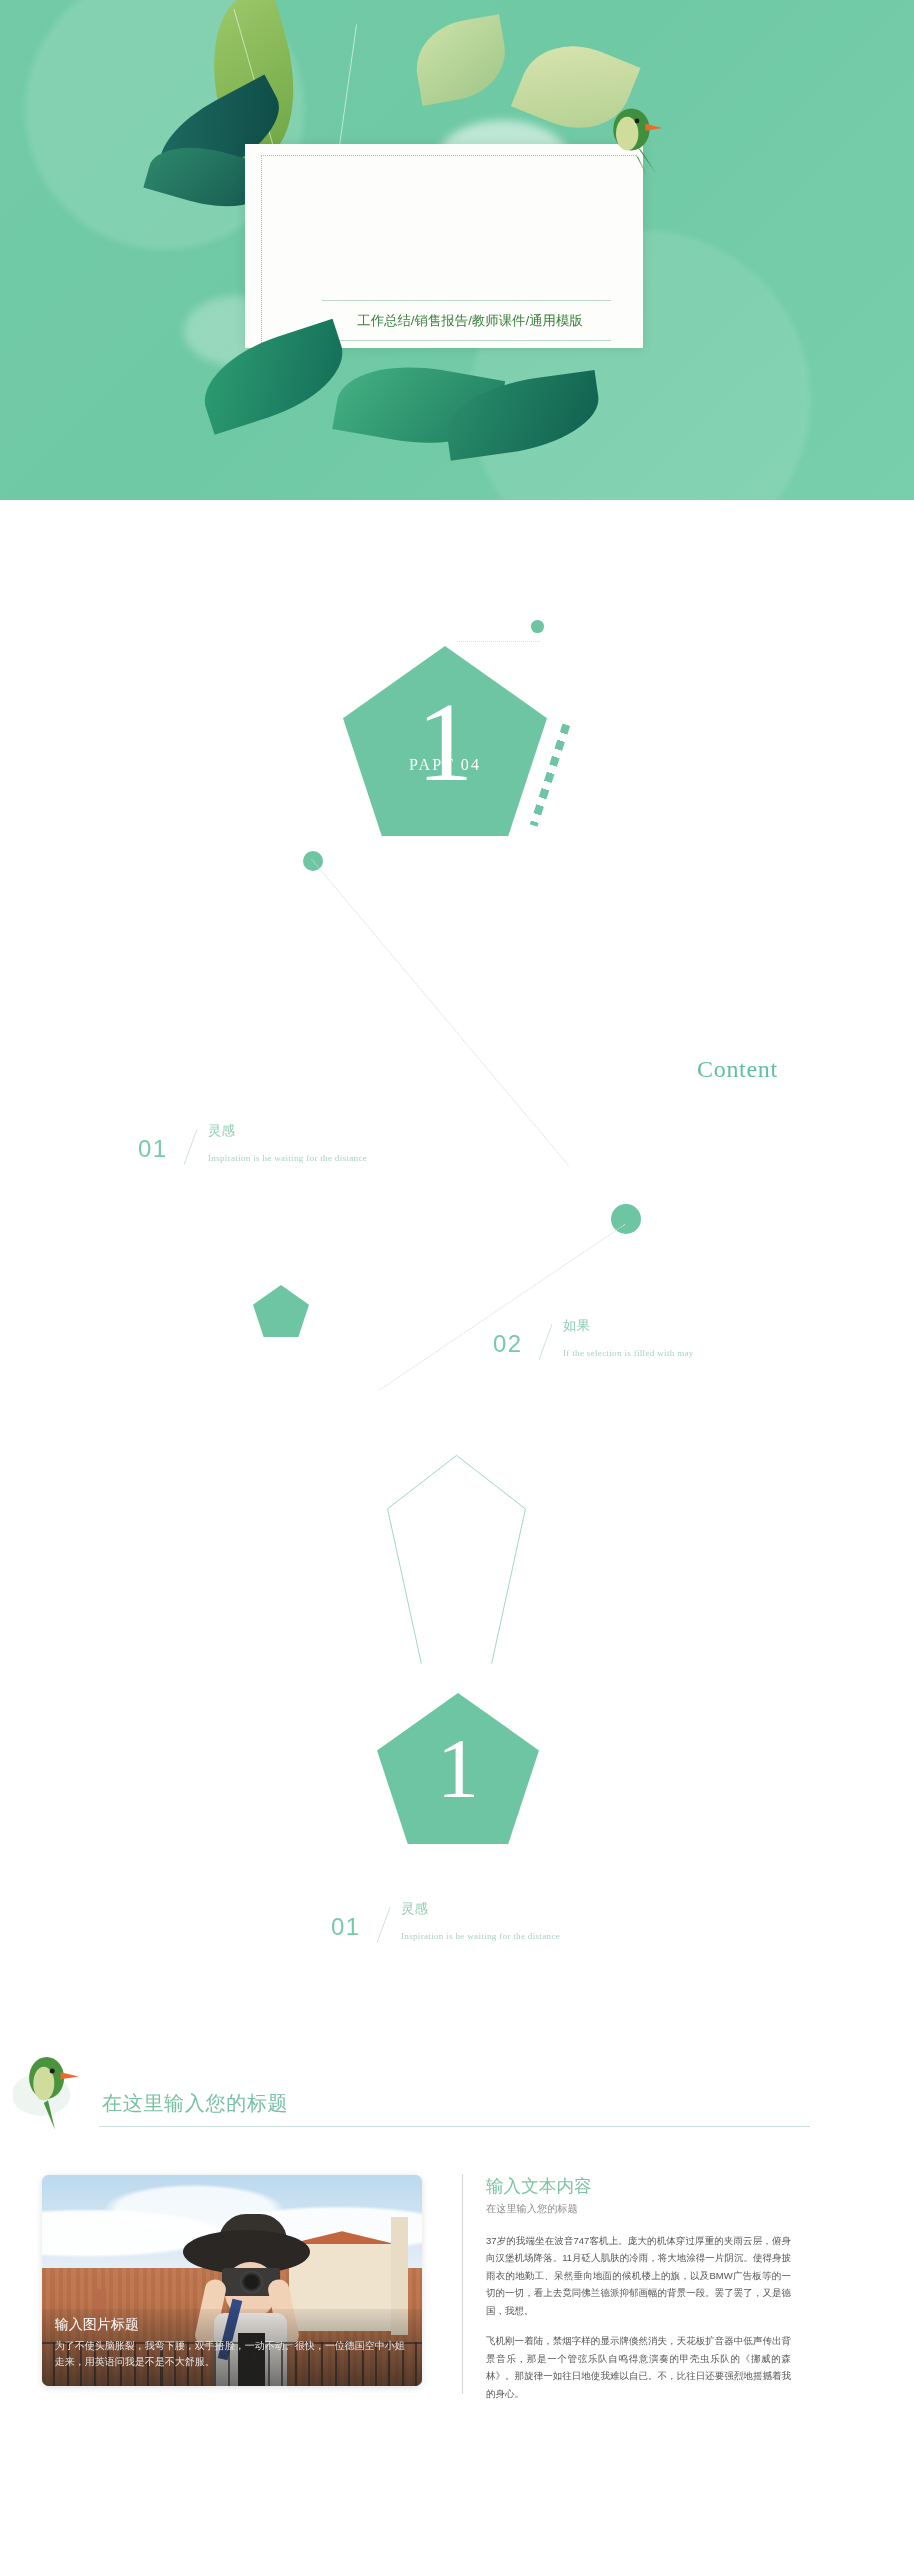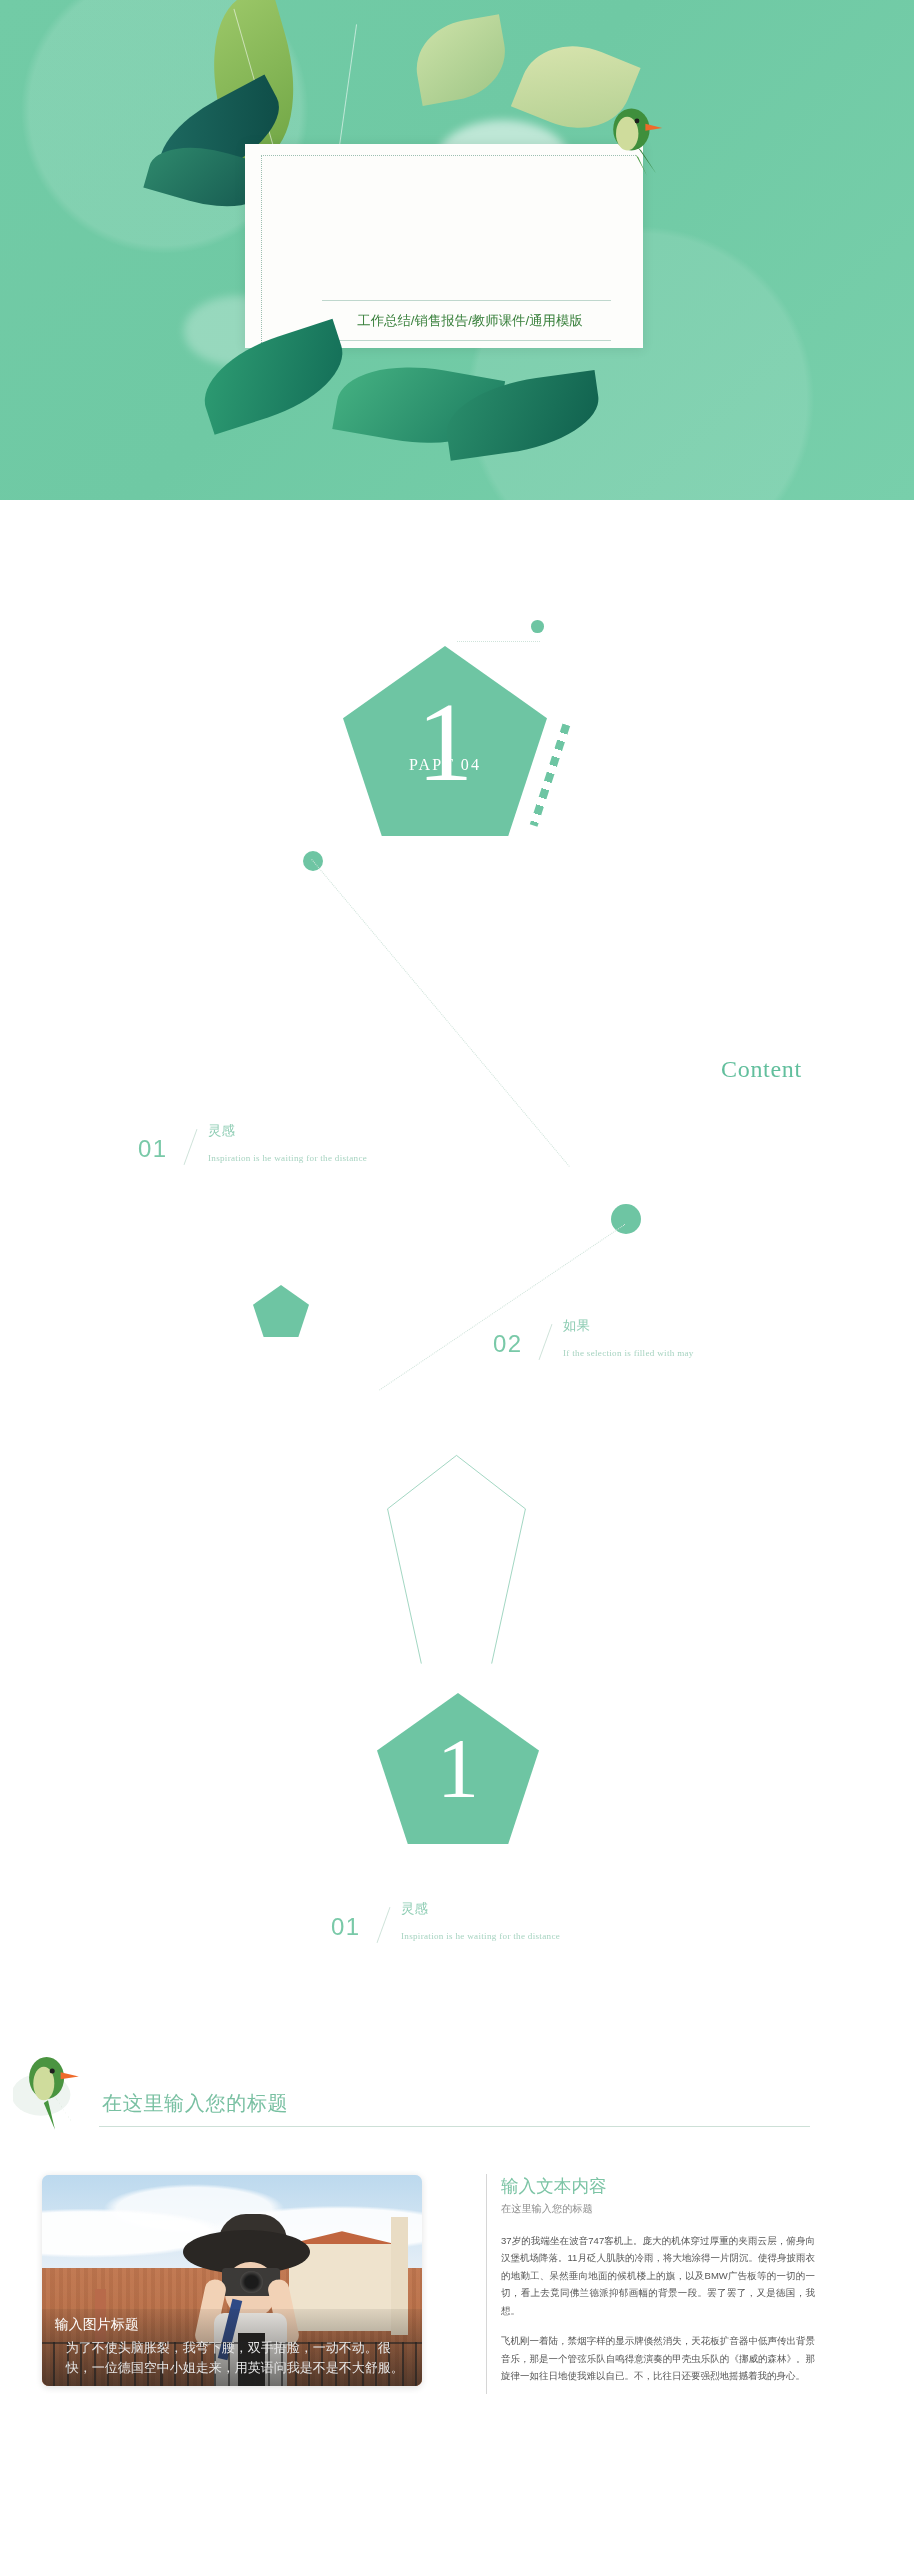--- a/index.html
+++ b/index.html
@@ -92,21 +92,21 @@
     position:absolute; right:-6.3px; top:76px; width:7.7px; height:106px;
     background:repeating-linear-gradient(#6ec5a3 0 9.1px, transparent 9.1px 17px);
     transform:rotate(18deg);
   }
   .dot{ position:absolute; border-radius:50%; background:#6ec5a3; }
   .dotline{ position:absolute; border-top:1.4px dotted #cfe3da; transform-origin:0 0; }
 
   .content-head{
     position:absolute; left:697px; top:556px;
     font-family:"Liberation Serif","DejaVu Serif",serif;
-    font-size:24px; color:#62bf9d; letter-spacing:0.7px;margin-left:24px;
+    font-size:24px; color:#62bf9d; letter-spacing:0.7px;
   }
 
   .toc-item{ position:absolute; display:flex; align-items:flex-end; }
   .toc-num{
     font-size:24px; color:#79c9a8; font-weight:300;
     font-family:"Liberation Sans",sans-serif; letter-spacing:1.4px;
   }
   .toc-slash{
     width:25px; height:32px; margin:0 4.2px 0 11.3px; position:relative;
   }
@@ -217,23 +217,23 @@
     position:absolute; left:0; bottom:0; width:100%; height:44px;
     background:repeating-linear-gradient(90deg, transparent 0 11.3px, rgba(35,35,35,.65) 11.3px 13.4px);
     border-top:2.1px solid rgba(35,35,35,.6);
   }
   .photo-cap{
     position:absolute; left:0; bottom:0; width:100%; height:77px;
     background:linear-gradient(rgba(30,30,30,.08), rgba(30,30,30,.62));
     padding:7px 12.7px 0 12.7px; color:#fff;
   }
   .photo-cap-title{ font-size:14px; margin-bottom:4.2px; }
-  .photo-cap-body{ font-size:13px; line-height:1.55; color:#e7e7e7;margin-left:11px; }
-
-  .txt-col{ position:absolute; left:486px; top:168px; width:329px; padding-left:15px; }
+  .photo-cap-body{ font-size:10px; line-height:1.55; color:#e7e7e7; }
+
+  .txt-col{ position:absolute; left:462px; top:168px; width:329px; padding-left:24px; }
   .txt-col::before{
     content:""; position:absolute; left:0; top:0; width:0.7px; height:220px; background:#d6d6d6;
   }
   .txt-title{ font-size:17.6px; color:#7cc4a5; margin-bottom:4.2px; }
   .txt-sub{ font-size:10.2px; color:#8d8d8d; margin-bottom:15.5px; }
   .txt-para{ font-size:9.5px; line-height:1.85; color:#555; text-align:justify; margin-bottom:12.7px; }
 </style>
 </head>
 <body>
 

